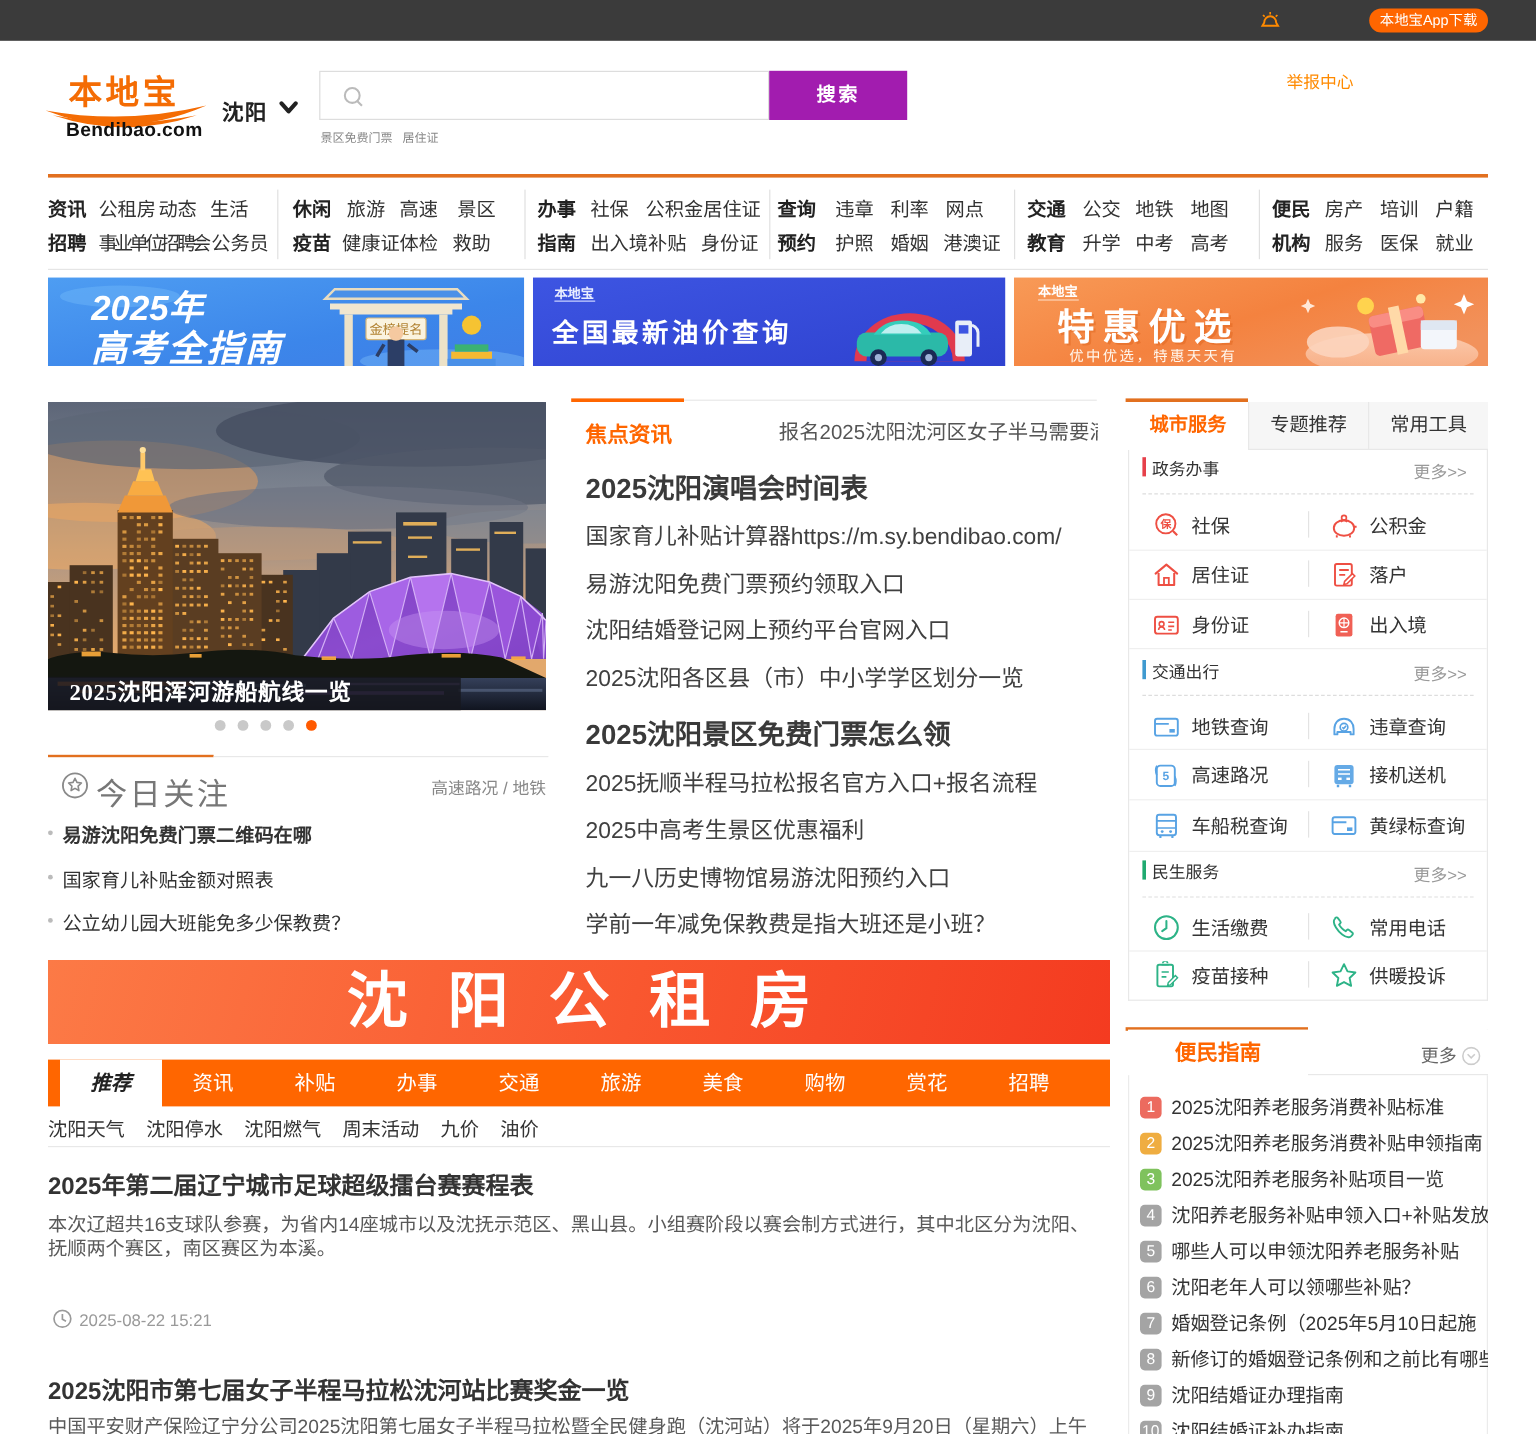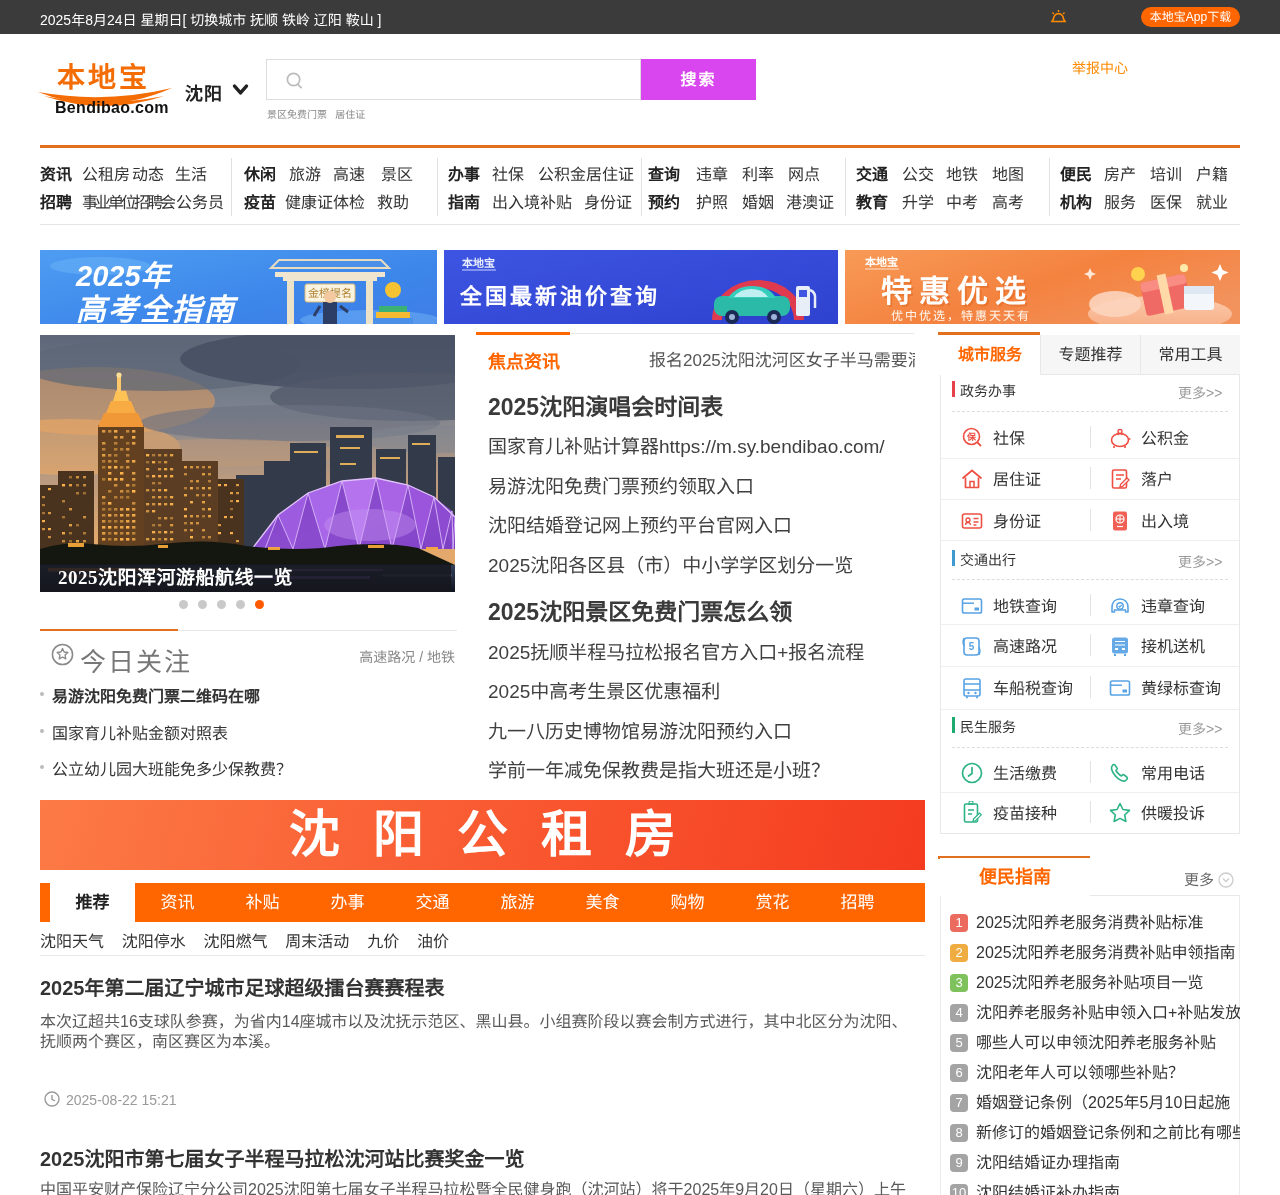--- a/index.html
+++ b/index.html
@@ -9,32 +9,32 @@
 
 .topbar { position:absolute; left:0; top:0; width:1280px; height:34px; background:#3b3b3b; color:#fff; font-size:14px; }
 .topbar .date { position:absolute; left:40px; top:9px; }
 .topbar .report { position:absolute; left:1072px; top:9px; color:#ff8a00; font-size:14px;margin-top:48px; }
 .topbar .appbtn { position:absolute; left:1141px; top:7px; width:99px; height:20px; background:#ff6600; border-radius:11px; color:#fff; font-size:12px; text-align:center; line-height:20px; }
 
 .hline { position:absolute; left:40px; top:145px; width:1200px; height:3px; background:#e2701f; }
 .city { position:absolute; left:185px; top:79px; font-size:18px; color:#222; font-family:"Liberation Serif",serif; font-weight:bold; letter-spacing:1px;}
 .chev { position:absolute; left:232px; top:84px; width:17px; height:11px; }
 .sbox { position:absolute; left:266px; top:59px; width:375px; height:41px; border:1px solid #ddd; background:#fff; }
-.sbtn { position:absolute; left:641px; top:59px; width:115px; height:41px; background:#d946ef; color:#fff; font-size:16px; font-weight:bold; text-align:center; line-height:41px; letter-spacing:2px; }
+.sbtn { position:absolute; left:641px; top:59px; width:115px; height:41px; background:#a21caf; color:#fff; font-size:16px; font-weight:bold; text-align:center; line-height:41px; letter-spacing:2px; }
 .hotw { position:absolute; left:267px; top:106px; font-size:10px; color:#888; }
 
 .nav { position:absolute; left:40px; top:148px; width:1200px; height:77px; border-bottom:1px solid #e5e5e5; font-size:16px; }
 .nav .vsep { position:absolute; top:10px; width:1px; height:58px; background:#e0e0e0; }
 .nav span.b { font-weight:bold; color:#222; }
 .nav .r { position:absolute; white-space:nowrap; color:#333; }
 
-.bnr { position:absolute; top:250px; height:74px; overflow:hidden; }
+.bnr { position:absolute; top:231px; height:74px; overflow:hidden; }
 
 .carousel { position:absolute; left:40px; top:335px; width:415px; height:257px; overflow:hidden; }
-.cap { position:absolute; left:0; bottom:0; width:411px; height:28px; background:rgba(22,24,30,.85); color:#fff; font-size:19px; font-weight:bold; line-height:28px; padding-left:18px; font-family:"Liberation Serif",serif; letter-spacing:0.5px;}
+.cap { position:absolute; left:0; bottom:0; width:344px; height:28px; background:rgba(22,24,30,.85); color:#fff; font-size:19px; font-weight:bold; line-height:28px; padding-left:18px; font-family:"Liberation Serif",serif; letter-spacing:0.5px;}
 .dots { position:absolute; left:179px; top:600px; line-height:0; }
 .dots i { display:inline-block; width:9px; height:9px; border-radius:50%; background:#c9c9c9; margin-right:10px; }
 .dots i.on { background:#ff5a00; }
 
 .fx-border { position:absolute; left:476px; top:333px; width:438px; height:1px; background:#e8e8e8; }
 .fx-tabline { position:absolute; left:476px; top:332px; width:94px; height:3px; background:#ff6600; }
 .fx-title { position:absolute; left:488px; top:347px; font-size:18px; font-weight:bold; color:#ff6600; }
 .fx-head { position:absolute; left:649px; top:346px; width:266px; font-size:17px; color:#555; white-space:nowrap; overflow:hidden; }
 .fx h3 { position:absolute; left:488px; font-size:23px; font-weight:bold; color:#3a3a3a; white-space:nowrap; }
 .fx a { position:absolute; left:488px; font-size:19px; color:#404040; text-decoration:none; white-space:nowrap; }
@@ -42,21 +42,21 @@
 .today-line { position:absolute; top:629px; height:2px; }
 .today-title { position:absolute; left:80px; top:641px; font-size:26px; color:#777; font-family:"Liberation Serif",serif; letter-spacing:2px;}
 .today-right { position:absolute; right:825px; top:646px; font-size:14px; color:#888; white-space:nowrap; }
 .today li { position:absolute; left:52px; list-style:none; font-size:16px; color:#333; white-space:nowrap; }
 .today li::before { content:""; position:absolute; left:-12px; top:9px; width:4px; height:4px; border-radius:50%; background:#bbb; }
 
 .gzf { position:absolute; left:40px; top:800px; width:885px; height:70px; background:linear-gradient(105deg,#fc7a46 0%,#f9572f 55%,#f43b20 100%); color:#fff; text-align:center; }
 .gzf .t { font-size:51px; font-weight:bold; letter-spacing:33px; line-height:70px; padding-left:33px; }
 .tabbar { position:absolute; left:40px; top:883px; width:885px; height:39px; background:#ff6600; }
 .tabbar .cell { position:absolute; top:0; width:85px; height:39px; color:#fff; font-size:17px; text-align:center; line-height:39px; }
-.tabbar .cell.on { background:#fff; color:#222; font-weight:bold; height:41px; }
+.tabbar .cell.on { background:#fff; color:#222; font-weight:bold; height:41px;font-style:italic; }
 .sublinks { position:absolute; left:40px; top:928px; width:885px; font-size:16px; color:#333; }
 .subline { position:absolute; left:40px; top:955px; width:885px; height:1px; background:#e8e8e8; }
 
 .art h2 { position:absolute; left:40px; font-size:20px; font-weight:bold; color:#333; white-space:nowrap; }
 .art p { position:absolute; left:40px; width:872px; font-size:16px; color:#595959; line-height:20px; }
 .meta { position:absolute; left:44px; font-size:14px; color:#9a9a9a; }
 
 .sbx { position:absolute; left:940px; width:300px; background:#fff; }
 .cs { top:335px; height:499px; border:1px solid #e8e8e8; border-top:none; }
 .cs-topline { position:absolute; left:938px; top:332px; width:102px; height:3px; background:#e2701f; }
@@ -77,21 +77,20 @@
 .bm-rest { position:absolute; left:1090px; top:858px; width:150px; height:38px; background:#fff; border-bottom:1px solid #e8e8e8; }
 .bm-more { position:absolute; left:1184px; top:868px; font-size:15px; color:#666; }
 .bm li { position:absolute; left:950px; list-style:none; font-size:16px; color:#333; white-space:nowrap; width:290px; overflow:hidden; }
 .badge { display:inline-block; width:18px; height:18px; border-radius:4px; background:#9b9b9b; color:#fff; font-size:13px; text-align:center; line-height:18px; margin-right:8px; vertical-align:1px; }
 </style>
 </head>
 <body>
 <div class="page">
 
 <div class="topbar">
-  <div class="date">2025年8月24日 星期日[ 切换城市 抚顺 铁岭 辽阳 鞍山 ]</div>
   <svg style="position:absolute;left:1050px;top:8px" width="17" height="17" viewBox="0 0 17 17">
         <path d="M3.5 11 a5 5.4 0 0 1 10 0 l1.5 2.5 h-13 z" fill="none" stroke="#ff8a00" stroke-width="1.6"></path>
         <path d="M8.5 2 v2 M2.5 4.5 l1.4 1.4 M14.5 4.5 l-1.4 1.4" stroke="#ff8a00" stroke-width="1.4"></path>
       </svg>
   <div class="report">举报中心</div>
   <div class="appbtn">本地宝App下载</div>
 </div>
 
 <svg style="position:absolute;left:36px;top:56px" width="145" height="62" viewBox="0 0 145 62">
 <text x="21" y="31" font-size="28" font-weight="bold" fill="#f46c04" font-family="'Liberation Sans',sans-serif" letter-spacing="3">本地宝</text>

